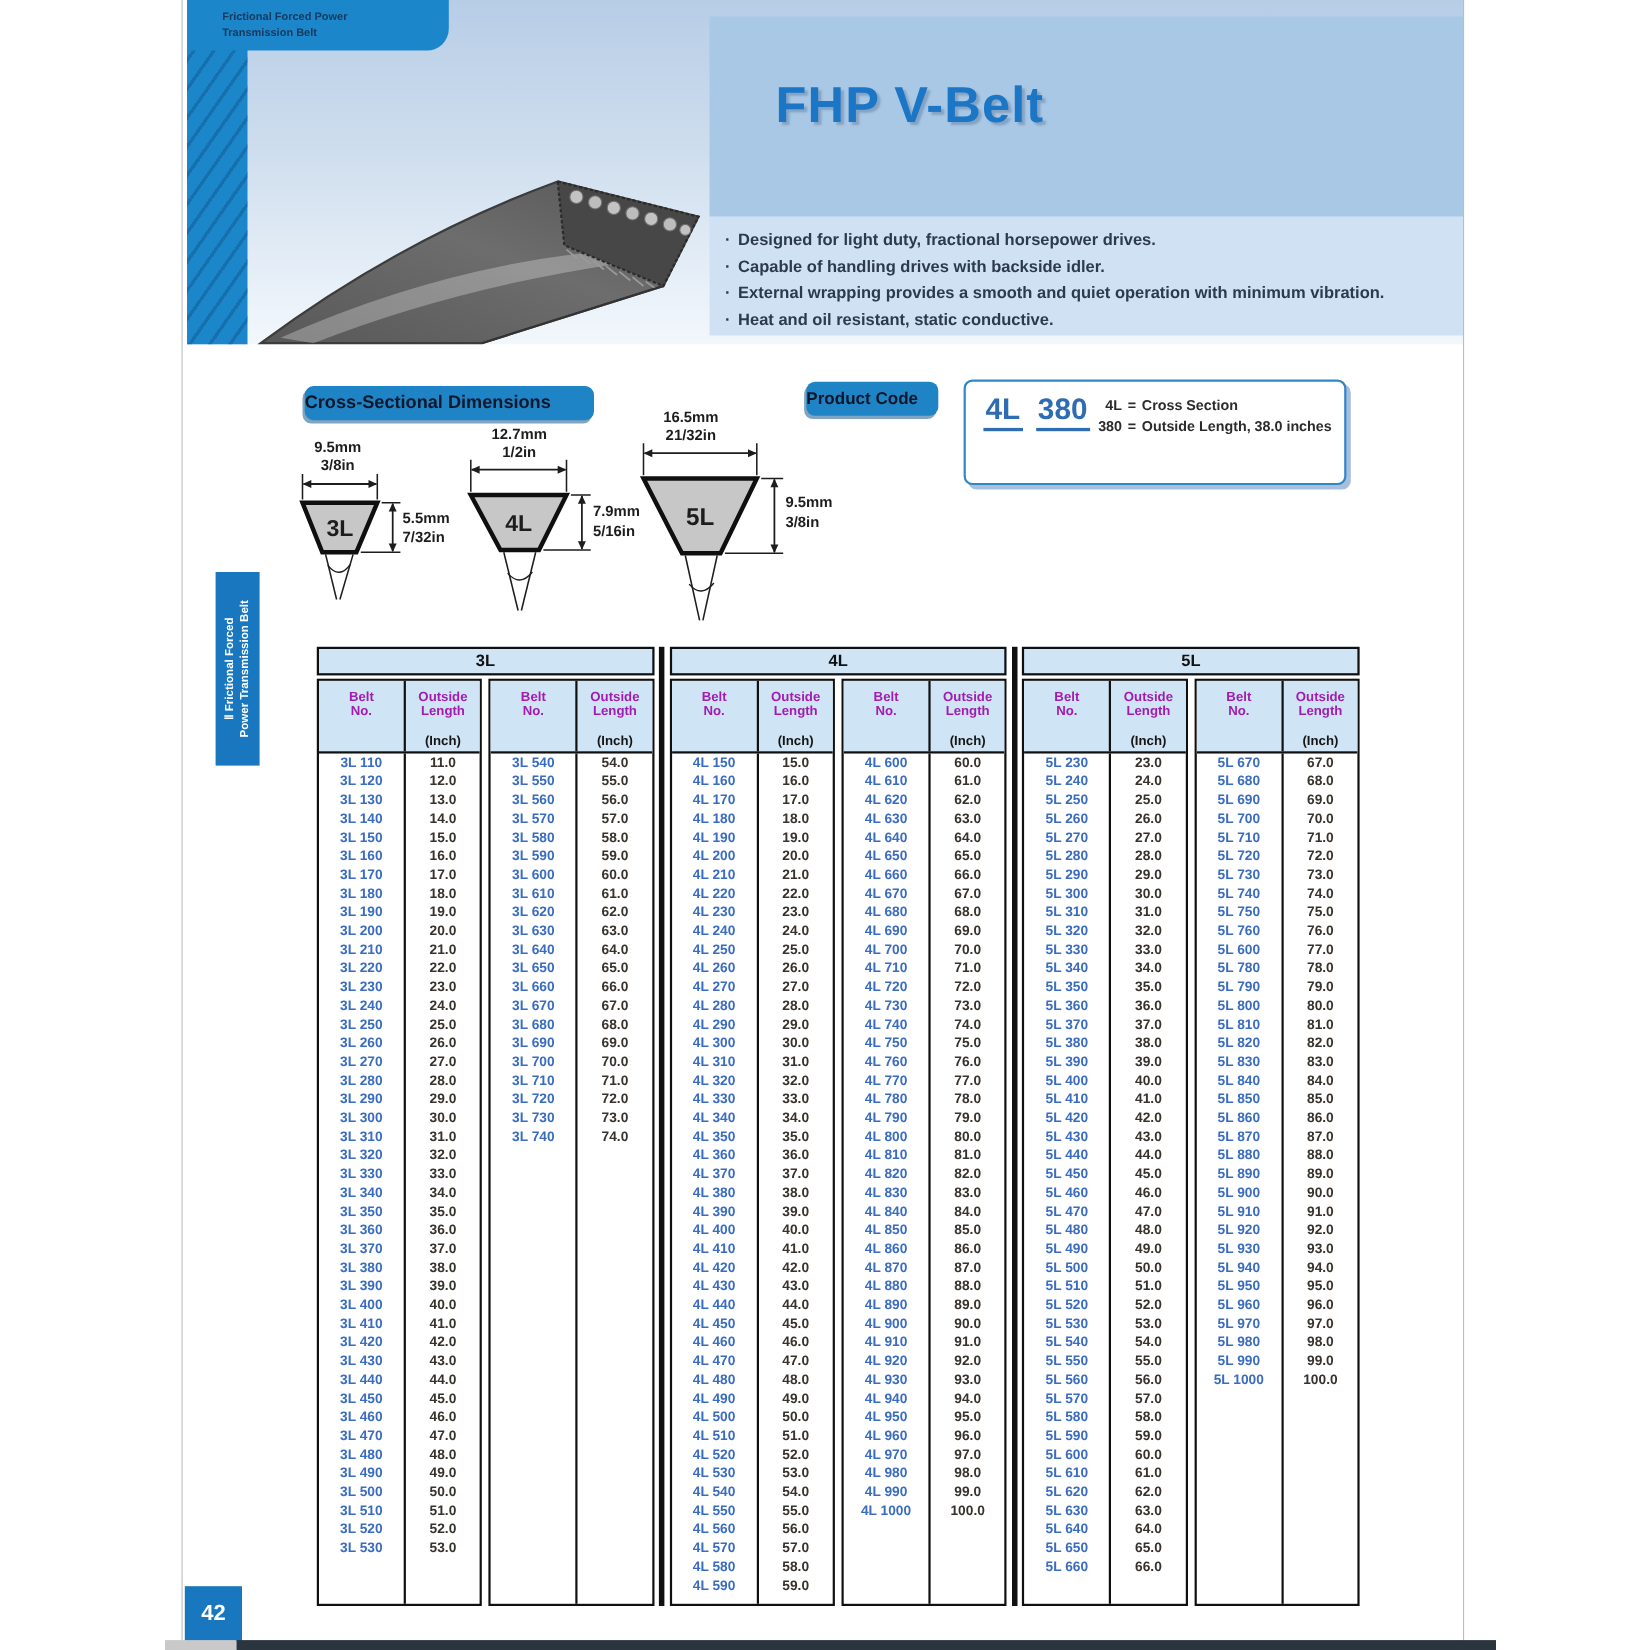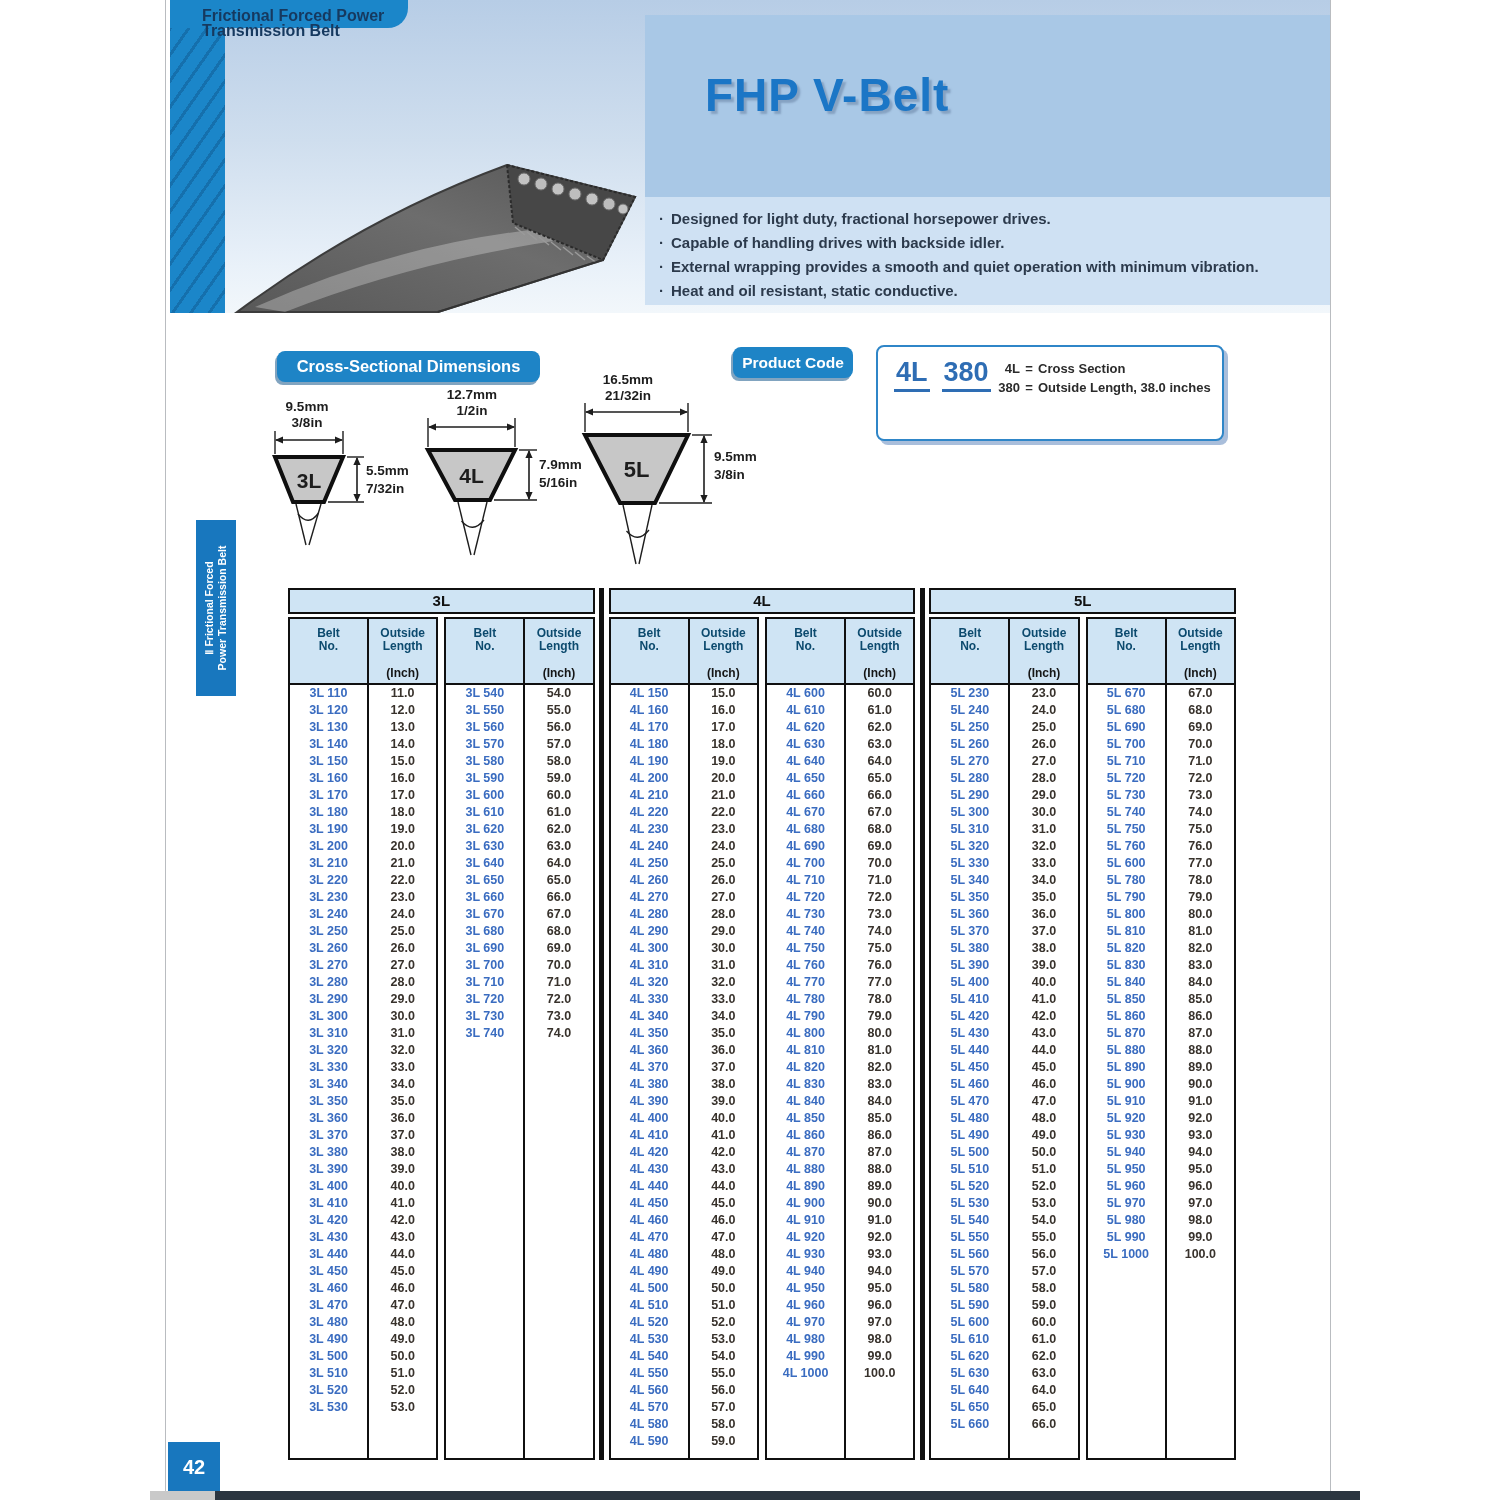--- a/index.html
+++ b/index.html
@@ -6,32 +6,32 @@
   *{box-sizing:border-box;}
   .canvas{position:relative;width:1500px;height:1500px;background:#ffffff;overflow:hidden;
           font-family:"Liberation Sans",sans-serif;}
   .edge{position:absolute;top:0;bottom:0;width:1px;background:#b9bcc0;}
   
   .hero{position:absolute;left:170px;top:0;width:1160px;height:313px;
         background:linear-gradient(180deg,#b7cde6 0%,#cfdeee 45%,#e9f1f9 85%,#f2f7fb 100%);}
   .band{position:absolute;left:0;top:0;width:55px;height:313px;background:#1b86c9;}
   .band:after{content:"";position:absolute;inset:0;
         background:repeating-linear-gradient(125deg,rgba(10,70,120,.35) 0 3px,transparent 3px 15px);}
-  .corner-tab{position:absolute;left:0;top:0;width:238px;height:28px;background:#1b86c9;
-        border-bottom-right-radius:20px;color:#16395f;font-weight:bold;font-size:16px;
+  .corner-tab{position:absolute;left:0;top:0;width:238px;height:46px;background:#1b86c9;
+        border-bottom-right-radius:20px;color:#16395f;font-weight:bold;font-size:10px;
         line-height:15px;padding:8px 0 0 32px;z-index:5;}
   .title-panel{position:absolute;left:475px;top:15px;width:685px;height:182px;background:#a9c8e6;}
   .page-title{position:absolute;left:60px;top:30px;font-size:46px;font-weight:bold;color:#1b76c6;
         text-shadow:3px 3px 2px rgba(80,105,140,.40);letter-spacing:1px;margin-top:23px;}
   .bullets-panel{position:absolute;left:475px;top:197px;width:685px;height:108px;background:#cfe1f3;
         padding:10px 0 0 14px;}
   .bullets-panel .li{font-size:15px;font-weight:bold;color:#2c3a4c;line-height:24px;}
   .bullets-panel .dot{margin-right:7px;font-weight:bold;}
   
-  .pill{position:absolute;background:#1e84c6;color:#ffffff;font-weight:bold;text-align:center;
+  .pill{position:absolute;background:#1e84c6;color:#0f172a;font-weight:bold;
         border-radius:8px;box-shadow:-2px 3px 0 rgba(26,90,140,.55);z-index:4;}
   .pill-cross{left:277px;top:351px;width:263px;height:31px;font-size:16.5px;line-height:31px;}
   .pill-product{left:733px;top:347px;width:120px;height:31px;font-size:15.5px;line-height:31px;}
   
   .pc-box{position:absolute;left:876px;top:345px;width:348px;height:96px;background:#ffffff;
         border:2.5px solid #2f86c8;border-radius:8px;box-shadow:4px 4px 0 #a9bedb;z-index:3;}
   .pc-code{position:absolute;left:16px;top:10px;}
   .pc-code span{display:inline-block;font-size:27px;font-weight:bold;color:#2e6db4;
         border-bottom:3px solid #2e6db4;padding:0 2px 1px 2px;margin-right:12px;}
   .pc-legend{position:absolute;left:112px;top:12px;}
@@ -52,21 +52,21 @@
   .tdivider{width:5px;background:#101010;margin:0 4.5px;}
   .tsection{flex:1;display:flex;flex-direction:column;}
   .ttitle{border:2px solid #101010;background:#cfe4f4;text-align:center;font-weight:bold;
         font-size:15px;height:26px;line-height:22px;margin-bottom:3px;color:#111;}
   .pairs{display:flex;gap:6px;flex:1;}
   .pair{flex:1;border:2px solid #101010;background:#ffffff;display:flex;flex-direction:column;}
   .phead{display:flex;background:#cfe4f4;border-bottom:2px solid #101010;height:66px;}
   .ph-belt{width:54%;border-right:2px solid #101010;display:flex;flex-direction:column;
         align-items:center;padding-top:8px;}
   .ph-len{width:46%;display:flex;flex-direction:column;align-items:center;padding:8px 0 3px 0;}
-  .phline{font-size:12px;font-weight:bold;color:#0c4a6e;line-height:13px;}
+  .phline{font-size:12px;font-weight:bold;color:#a21caf;line-height:13px;}
   .phunit{font-size:12px;font-weight:bold;color:#151515;margin-top:auto;}
   .pbody{display:flex;flex:1;}
   .colb{width:54%;border-right:2px solid #101010;}
   .coll{width:46%;}
   .row{height:17px;line-height:17px;font-size:12.5px;font-weight:bold;text-align:center;white-space:pre;}
   .colb .row{color:#3a6cc0;}
   .coll .row{color:#38322c;}
   
   .xsec{position:absolute;}
   svg text{font-family:"Liberation Sans",sans-serif;}

